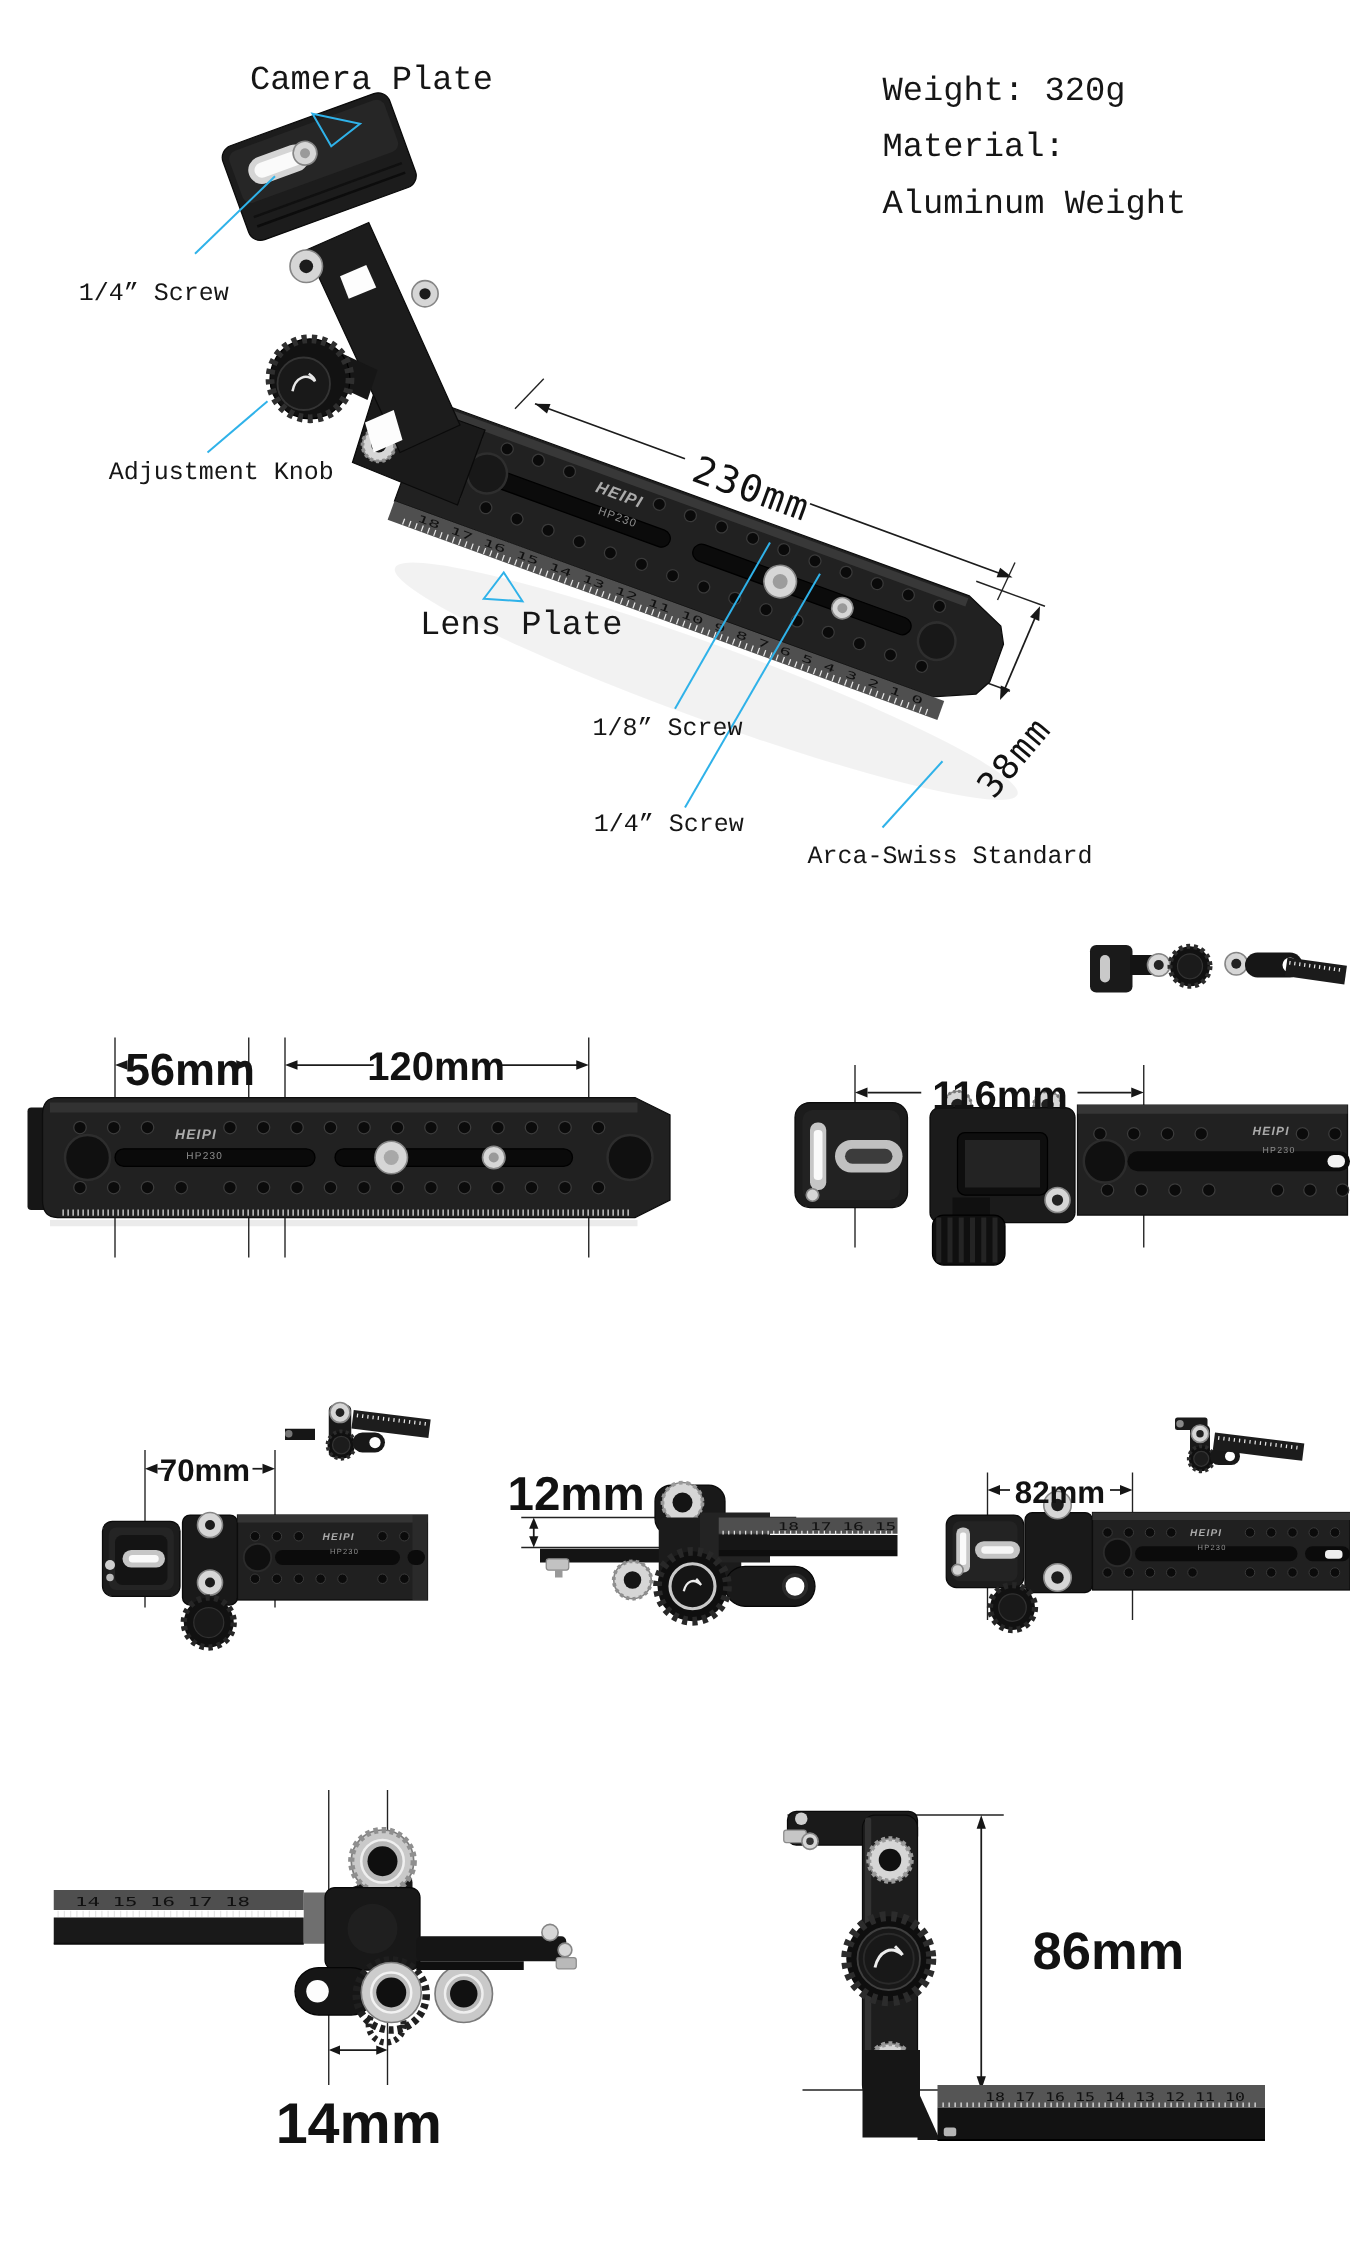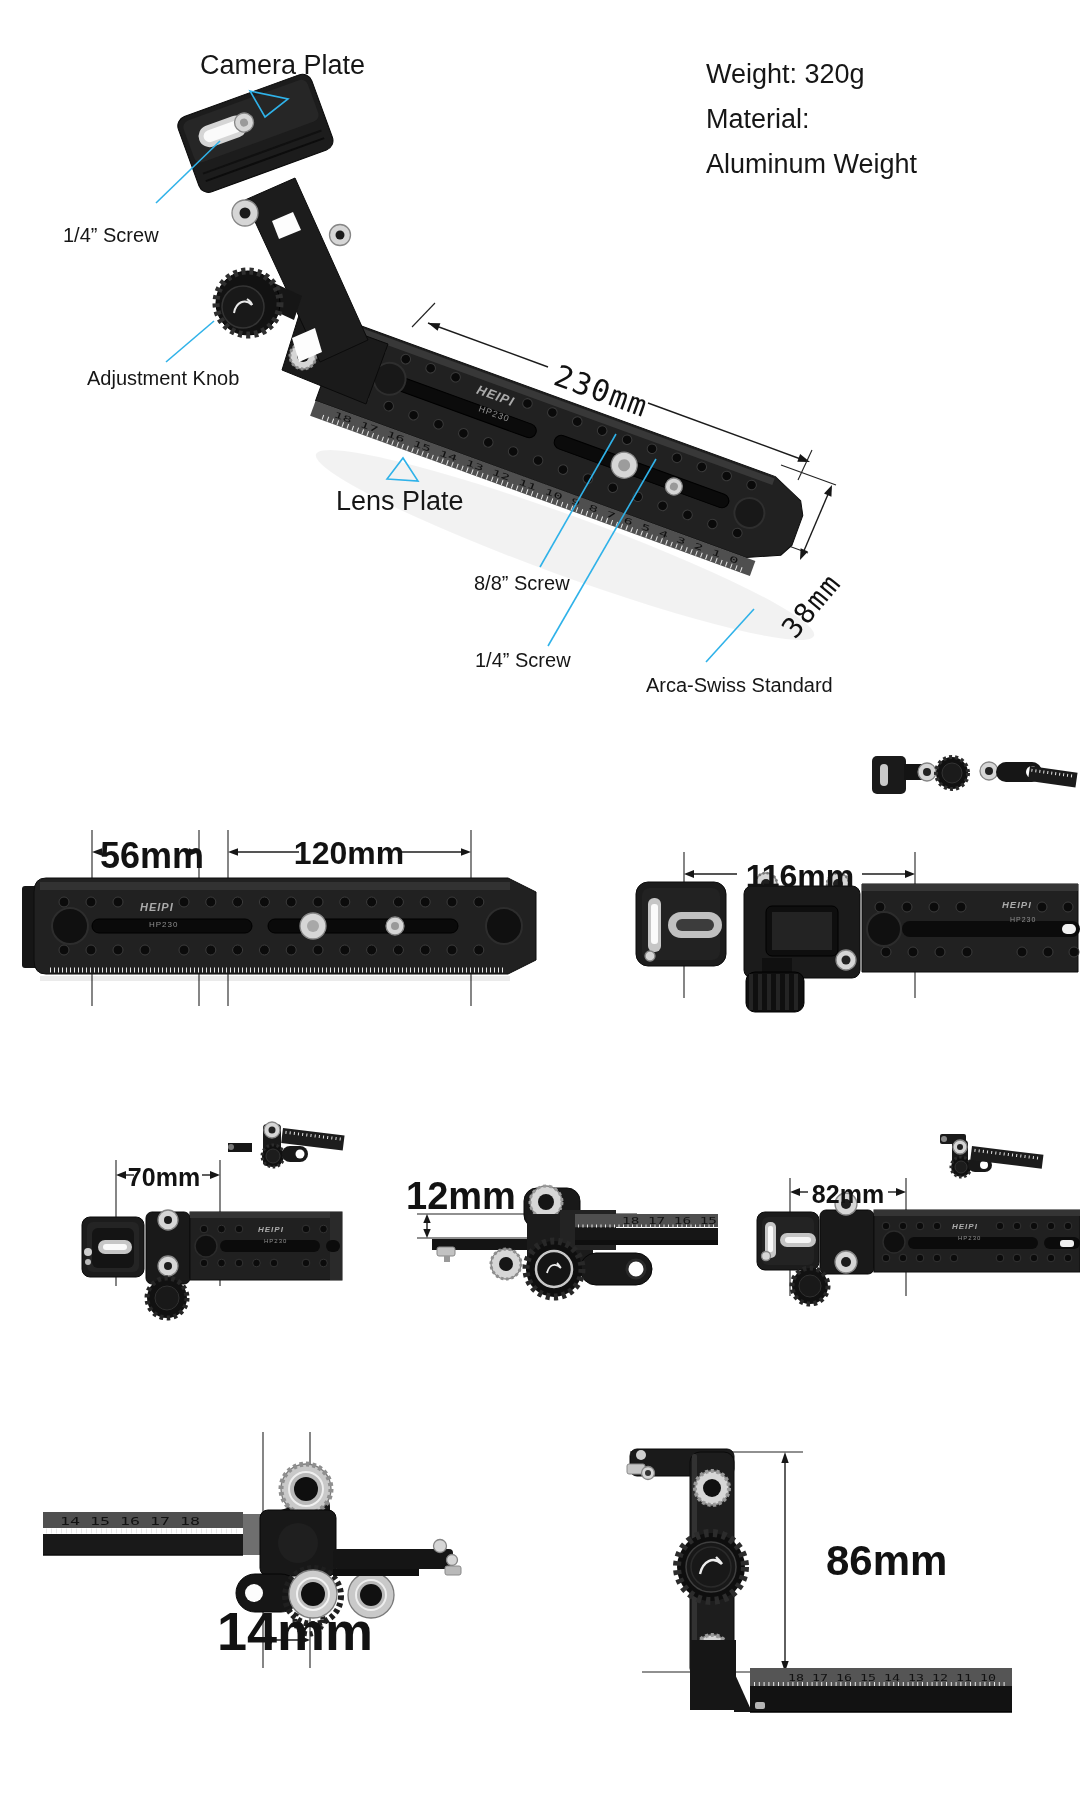--- a/index.html
+++ b/index.html
@@ -2,21 +2,21 @@
 <html style="--accent: #2fb2e9;"><head>
 <meta charset="utf-8">
 <style>
   *{margin:0;padding:0;box-sizing:border-box}
   html,body{background:#fff}
   body{width:1080px;height:1796px;position:relative;overflow:hidden;
        font-family:"Liberation Sans",sans-serif;color:#161616}
   #canvas{position:absolute;left:0;top:0;width:1080px;height:1796px;background:#fff}
   svg#scene{position:absolute;left:0;top:0;z-index:1}
   .lab{position:absolute;z-index:2;white-space:nowrap;color:#161616}
-  .mono{font-family:Liberation Sans, sans-serif}
+  .mono{font-family:Liberation Mono, monospace}
   .hdr{font-size:27px}
   .call{font-size:20px}
   .spec{font-size:27px;line-height:45px}
   .dim{font-family:"Liberation Sans",sans-serif;font-weight:bold;color:#121212}
   .ctr{text-align:center}
   
   .dimline{stroke:#222;stroke-width:1.1;fill:none}
   .dimline2{stroke:#1c1c1c;stroke-width:1.4;fill:none}
   .ah{fill:#161616;stroke:none}
   .cyan{stroke:var(--accent,#2fb2e9);stroke-width:1.6;fill:none}
@@ -551,25 +551,25 @@
 
   <div class="lab" style="left:706px;top:52px">
     <div class="mono spec">Weight: 320g</div>
     <div class="mono spec">Material:</div>
     <div class="mono spec">Aluminum Weight</div>
   </div>
 
   <div class="lab mono call" style="left:63px;top:224px">1/4” Screw</div>
   <div class="lab mono call" style="left:87px;top:367px">Adjustment Knob</div>
   <div class="lab mono hdr" style="left:336px;top:486px">Lens Plate</div>
-  <div class="lab mono call" style="left:474px;top:572px">8/8” Screw</div>
+  <div class="lab mono call" style="left:474px;top:572px">1/8” Screw</div>
   <div class="lab mono call" style="left:475px;top:649px">1/4” Screw</div>
   <div class="lab mono call" style="left:646px;top:674px">Arca-Swiss Standard</div>
 
   <div class="lab dim ctr" style="left:100px;top:835px;width:92px;font-size:36px">56mm</div>
   <div class="lab dim ctr" style="left:289px;top:835px;width:120px;font-size:32px">120mm</div>
   <div class="lab dim ctr" style="left:739px;top:858px;width:122px;font-size:32px">116mm</div>
   <div class="lab dim ctr" style="left:118px;top:1163px;width:92px;font-size:25px">70mm</div>
   <div class="lab dim" style="left:406px;top:1175px;font-size:38px">12mm</div>
   <div class="lab dim ctr" style="left:798px;top:1180px;width:100px;font-size:25px">82mm</div>
-  <div class="lab dim ctr" style="left:217px;top:1600px;width:140px;font-size:54px">14mm</div>
+  <div class="lab dim ctr" style="left:217px;top:1671px;width:140px;font-size:46px">14mm</div>
   <div class="lab dim" style="left:826px;top:1537px;font-size:42px">86mm</div>
 </div>
 
 </body></html>

